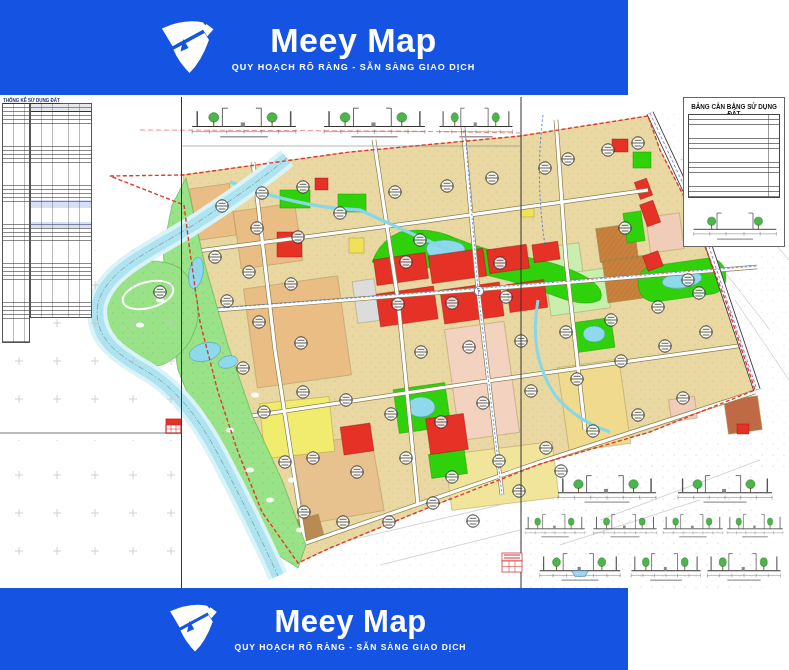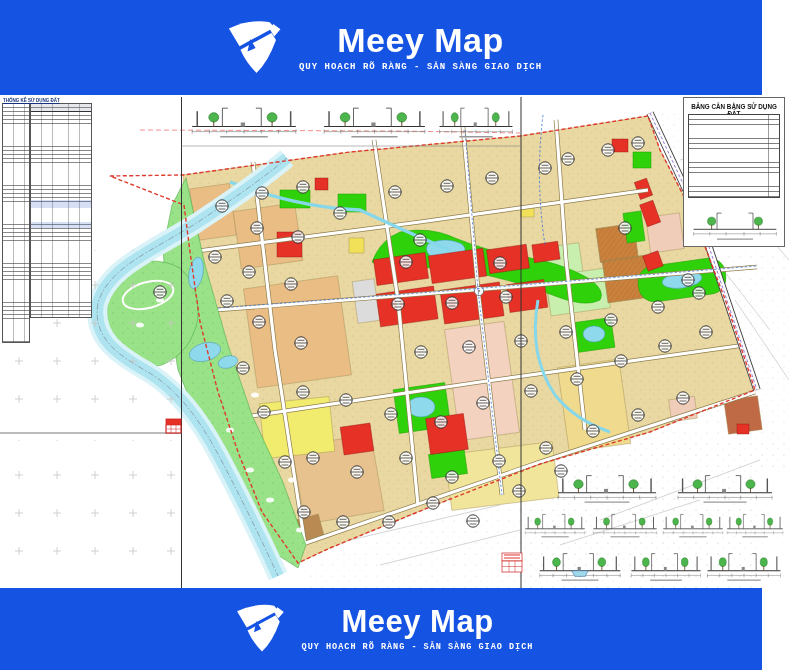--- a/index.html
+++ b/index.html
@@ -1,27 +1,27 @@
 <!DOCTYPE html>
 <html style="--banner_blue: #1553e2; --map_tan: #e9d8a1; --map_orange: #eabd85; --map_pink: #f4d2c0; --map_red: #e53126; --map_green_bright: #2fd20a; --map_green_light: #9ae288; --map_green_pale: #c8efae; --map_yellow: #f2ec6e; --map_yellow_pale: #efda8e; --water: #aee4f0; --water_light: #d9f3f8; --boundary_red: #e0392e;"><head>
 <meta charset="utf-8">
 <style>
   html,body{margin:0;padding:0;}
   body{width:789px;height:670px;position:relative;overflow:hidden;
        font-family:"Liberation Sans",sans-serif;background:#fff;}
   
-  .banner{position:absolute;left:0;width:762px;background:var(--banner_blue,#1553e2);
+  .banner{position:absolute;left:0;width:628px;background:var(--banner_blue,#1553e2);
           display:flex;align-items:center;justify-content:center;z-index:30;}
   .banner.top{top:0;height:95px;}
   .banner.bottom{top:588px;height:82px;}
   .brand{display:flex;align-items:center;gap:15px;}
   .brand-text{display:flex;flex-direction:column;align-items:center;}
   .brand-name{color:#fff;font-weight:bold;font-size:34px;line-height:1;letter-spacing:.5px;}
   .banner.bottom .brand-name{font-size:31px;}
-  .brand-tagline{color:#fff;font-weight:bold;font-size:9px;letter-spacing:1px;margin-top:5px;white-space:nowrap;font-family:Liberation Mono, monospace;}
+  .brand-tagline{color:#fff;font-weight:bold;font-size:9px;letter-spacing:1px;margin-top:5px;white-space:nowrap;}
   .banner.bottom .brand-tagline{font-size:8.5px;}
   .logo-svg{width:64px;height:64px;}
   .banner.bottom .logo-svg{width:58px;height:58px;}
   
   .sheet{position:absolute;left:0;top:95px;width:789px;height:493px;background:#fff;}
   .map-svg{position:absolute;left:0;top:0;z-index:1;}
   
   .stats{position:absolute;z-index:5;}
   .stats-title{position:absolute;left:3px;top:3px;z-index:6;font-size:4.5px;font-weight:bold;
                color:#16327e;text-decoration:underline;white-space:nowrap;}

